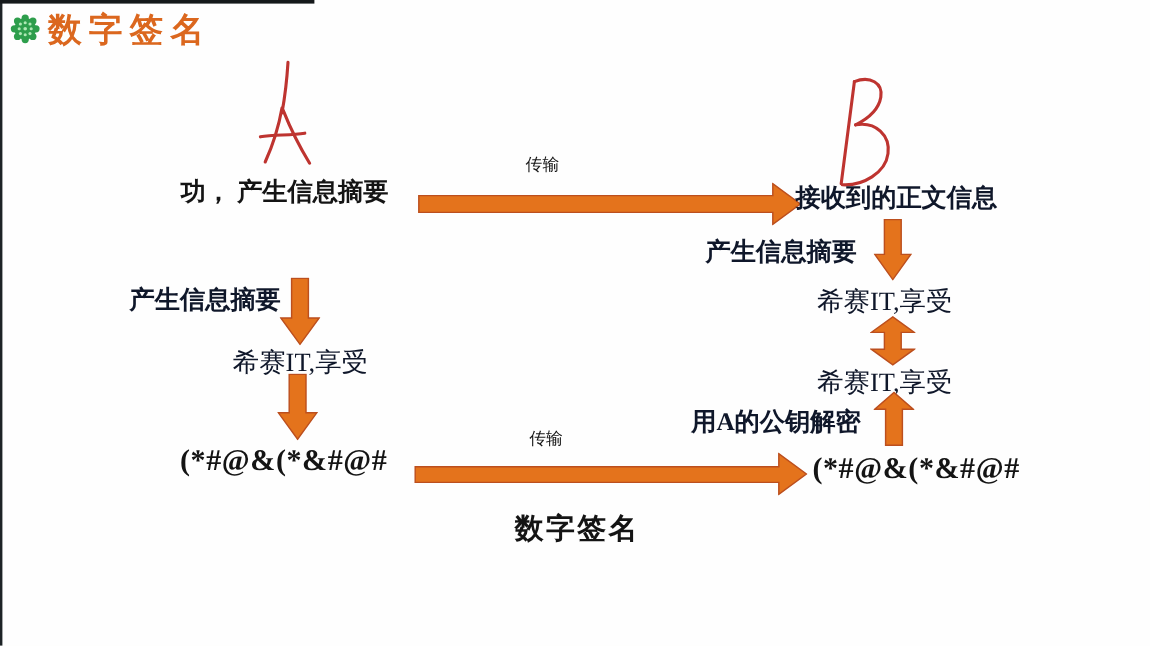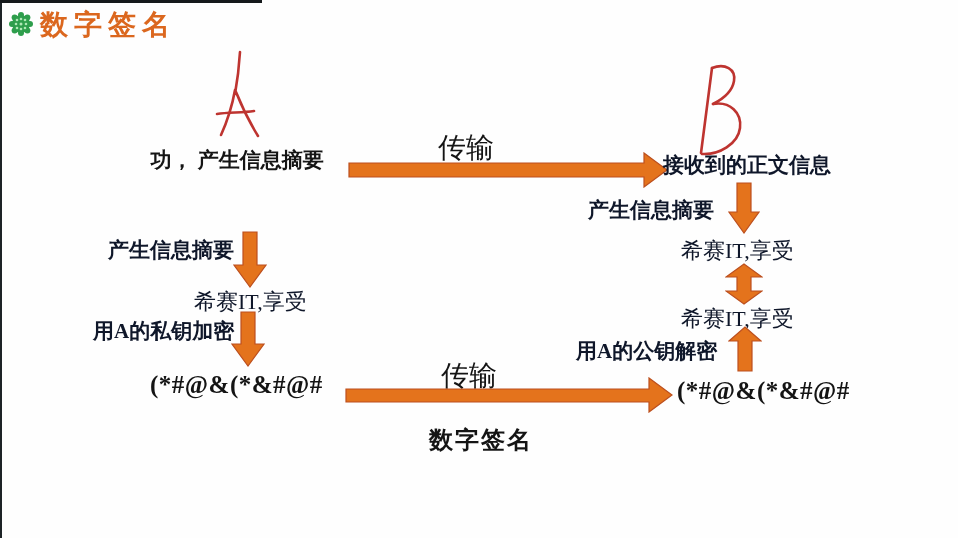--- a/index.html
+++ b/index.html
@@ -17,21 +17,21 @@
 
   .slide-title{
     left:40px;top:6px;font-size:28px;font-weight:bold;color:#db671e;
     letter-spacing:6px;
   }
   .bullet{left:8px;top:11px;width:26px;height:26px;}
 
   .txt{font-weight:600;font-size:21px;color:#0f172a;}
   .txt-b{font-weight:normal;}
   .cipher{font-weight:bold;font-size:25px;letter-spacing:0.5px;}
-  .transmit-label{font-weight:normal;font-size:28px;}
+  .transmit-label{font-weight:normal;font-size:14px;}
 
   .msg-block{
     left:122px;top:145px;width:230px;text-align:center;
     font-weight:600;font-size:21px;line-height:31px;white-space:normal;
   }
 
   .caption{
     left:429px;top:424px;font-size:24px;font-weight:600;letter-spacing:2px;
   }
 
@@ -96,21 +96,20 @@
   </div>
 
   <div class="abs txt" style="left:108px;top:236px;">产生信息摘要</div>
   <div class="abs" style="left:233px;top:231px;">
     <svg width="34" height="57" viewBox="0 0 34 57">
       <polygon class="arrow-fill" points="10,1 24,1 24,34 33,34 17,56 1,34 10,34"></polygon>
     </svg>
   </div>
   <div class="abs txt txt-b" style="left:194px;top:287px;font-size:22px;">希赛IT,享受</div>
 
-  <div class="abs txt" style="left:93px;top:317px;">用A的私钥加密</div>
   <div class="abs" style="left:231px;top:311px;">
     <svg width="34" height="56" viewBox="0 0 34 56">
       <polygon class="arrow-fill" points="10,1 24,1 24,33 33,33 17,55 1,33 10,33"></polygon>
     </svg>
   </div>
   <div class="abs cipher" style="left:150px;top:371px;">(*#@&amp;(*&amp;#@#</div>
 
   <div class="abs transmit-label" style="left:438px;top:129px;">传输</div>
   <div class="abs" style="left:348px;top:152px;">
     <svg width="320" height="36" viewBox="0 0 320 36">

